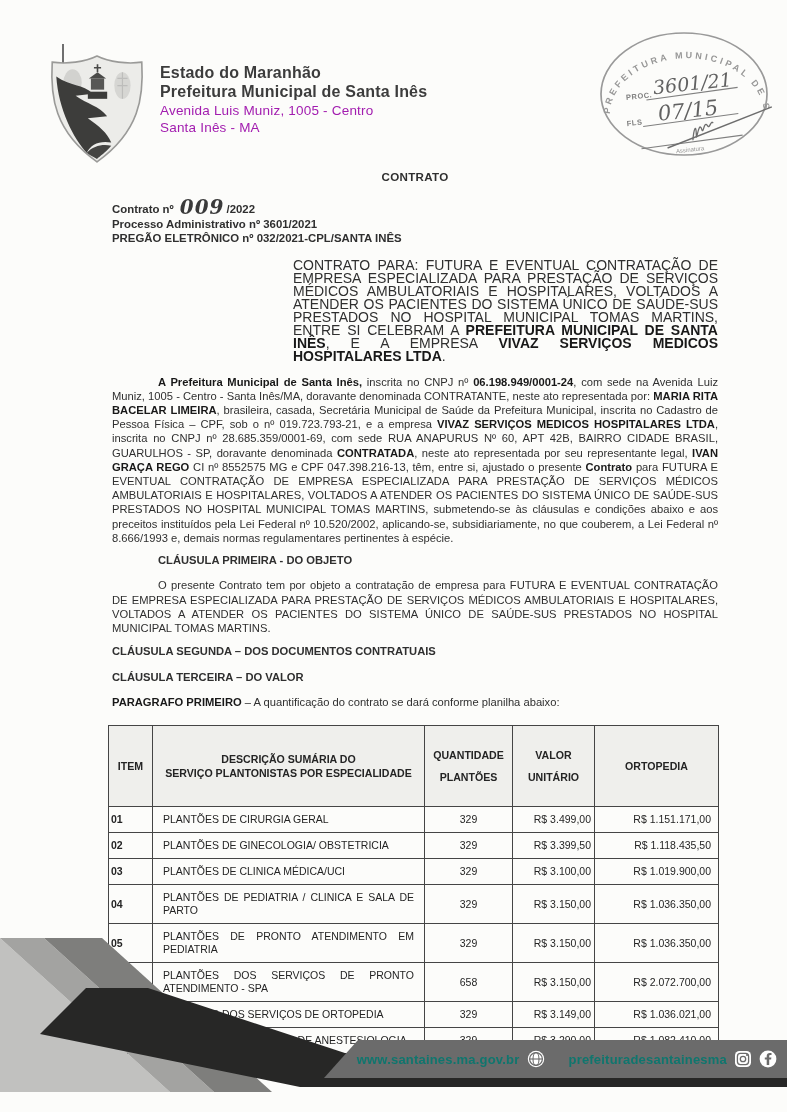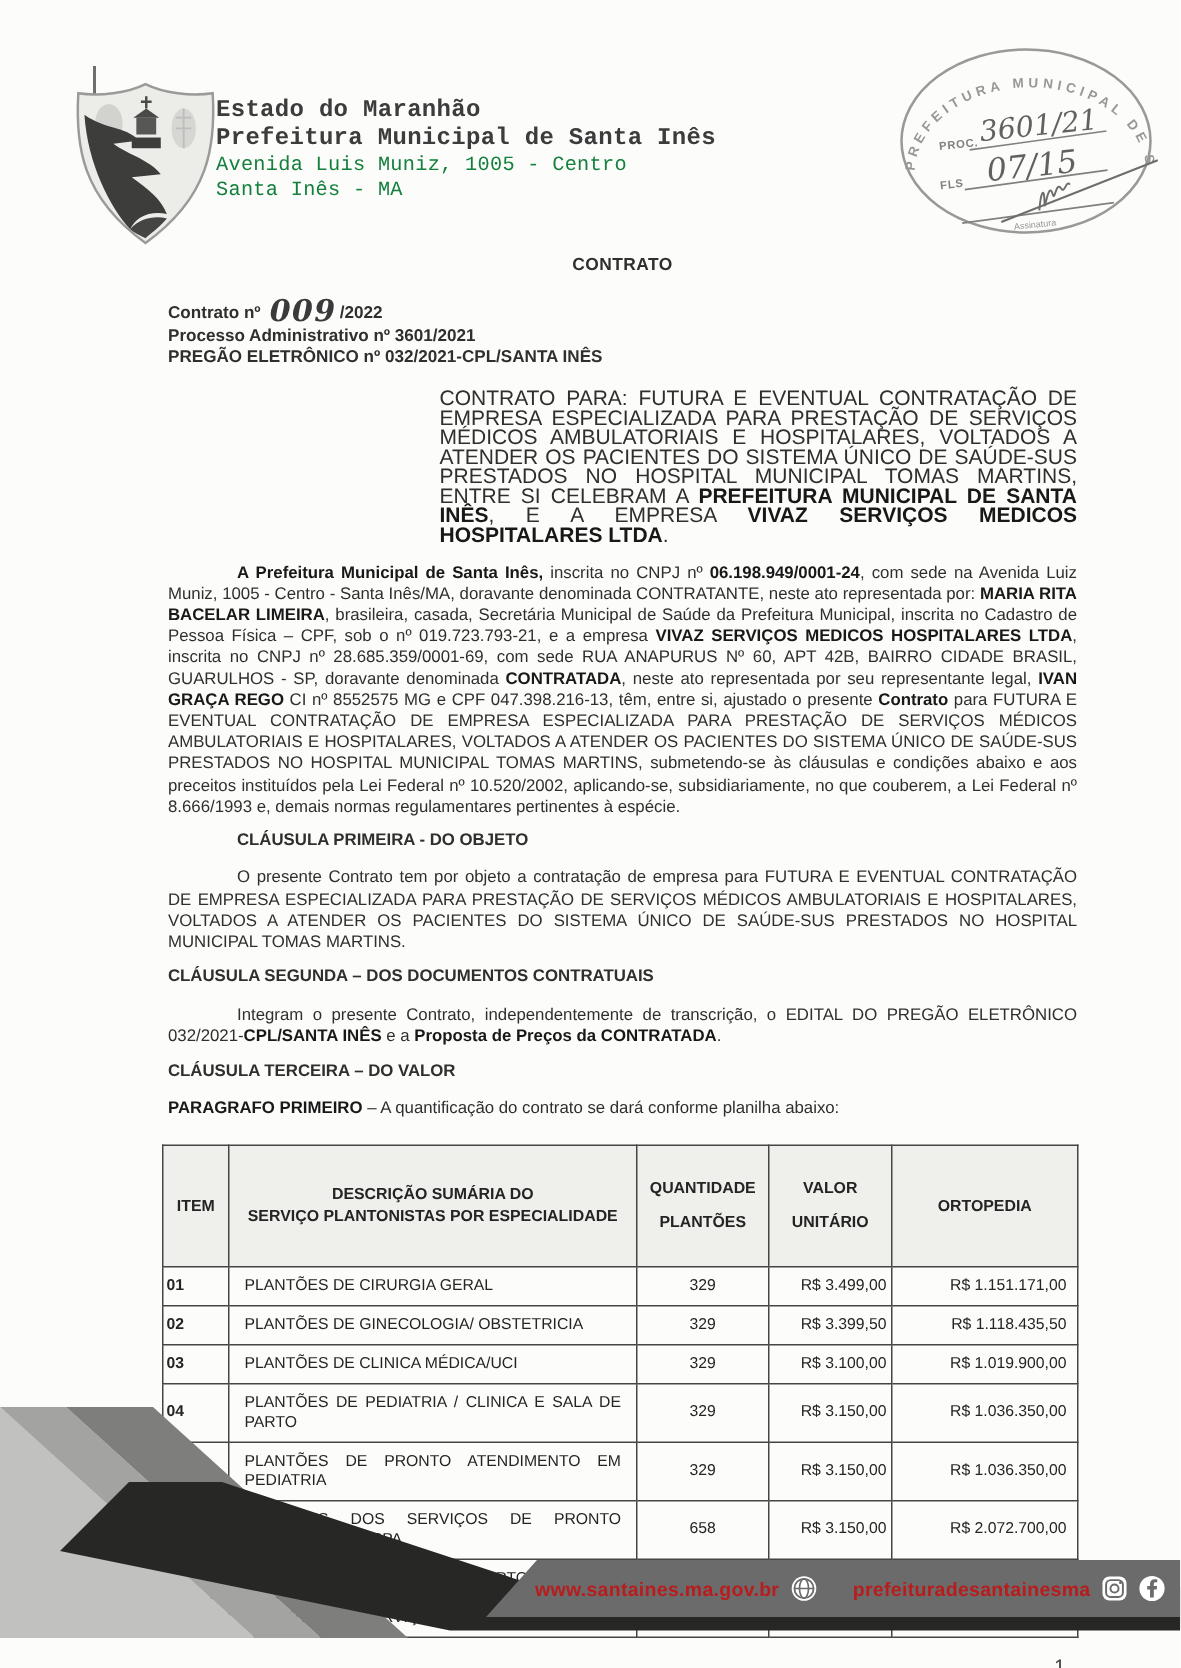--- a/index.html
+++ b/index.html
@@ -5,23 +5,23 @@
   html,body{margin:0;padding:0;background:#ffffff;}
   .page{
     position:relative; width:787px; height:1112px; overflow:hidden;
     background:#fcfcfa; color:#2f2f2f;
     font-family:"Liberation Sans", sans-serif;
   }
   b{color:#181818;}
   
   .scan-tick{position:absolute; left:62px; top:44px; width:2px; height:24px; background:#6f6f6f;}
   .logo{position:absolute; left:46px; top:52px; width:102px; height:114px;}
-  .header-text{position:absolute; left:144px; top:64px; line-height:1.18;font-family:Liberation Mono, monospace;}
+  .header-text{position:absolute; left:160px; top:64px; line-height:1.18;}
   .org{font-weight:bold; font-size:16px; color:#3c3c3c; letter-spacing:.2px;}
-  .addr{font-size:13.5px; color:#15803d; letter-spacing:.2px; margin-top:1px;}
+  .addr{font-size:13.5px; color:#a21caf; letter-spacing:.2px; margin-top:1px;}
   
   .stamp{position:absolute; left:594px; top:28px; width:180px; height:136px; opacity:.88;}
   .stamp .ring{font-size:9px; letter-spacing:3px; fill:#8a8a8a; font-weight:bold;}
   .stamp .lbl{font-size:7.5px; fill:#6f6f6f; font-weight:bold; letter-spacing:.5px;}
   .stamp .tiny{font-size:6px; fill:#8a8a8a;}
   .stamp .hand{font-family:"DejaVu Serif", serif; font-style:italic; fill:#4c4c4c;}
   .stamp line{stroke:#6f6f6f; stroke-width:1.1;}
   .stamp .pen{stroke:#5a5a5a; stroke-width:1.4;}
   .stamp .scribble{fill:none; stroke:#5a5a5a; stroke-width:1.3;}
   
@@ -50,21 +50,21 @@
   td.c-item{text-align:left; font-weight:bold; padding:6px 2px;}
   td.c-desc{text-align:justify;}
   td.c-qty{text-align:center;}
   td.c-unit{text-align:right; padding-right:3px;}
   td.c-total{text-align:right; padding-right:7px;margin-top:44px;}
   .pagenum{text-align:right; padding-right:8px; margin-top:12px; font-size:13px; color:#3a3a3a;}
   
   .footer-art{position:absolute; left:0; top:930px; width:787px; height:162px;}
   .footer-bar{position:absolute; left:330px; top:1044px; right:0; height:30px;
     display:flex; align-items:center; justify-content:flex-end; gap:7px; padding-right:10px;
-    color:#b91c1c; font-weight:bold; font-size:13px; letter-spacing:.2px;}
+    color:#0f766e; font-weight:bold; font-size:13px; letter-spacing:.2px;}
   .footer-bar .sep{width:10px;}
   .fic{display:block;}
 </style>
 </head>
 <body>
 
 <div class="page">
 
   <div class="scan-tick"></div>
 
@@ -123,21 +123,20 @@
     </div>
 
     <p class="epigraph"><span>CONTRATO PARA: FUTURA E EVENTUAL CONTRATAÇÃO DE EMPRESA ESPECIALIZADA PARA PRESTAÇÃO DE SERVIÇOS MÉDICOS AMBULATORIAIS E HOSPITALARES, VOLTADOS A ATENDER OS PACIENTES DO SISTEMA ÚNICO DE SAÚDE-SUS PRESTADOS NO HOSPITAL MUNICIPAL TOMAS MARTINS, ENTRE SI CELEBRAM A </span><b>PREFEITURA MUNICIPAL DE SANTA INÊS</b><span>, E A EMPRESA </span><b>VIVAZ SERVIÇOS MEDICOS HOSPITALARES LTDA</b><span>.</span></p>
 
     <p class="para"><b>A Prefeitura Municipal de Santa Inês,</b><span> inscrita no CNPJ nº </span><b>06.198.949/0001-24</b><span>, com sede na Avenida Luiz Muniz, 1005 - Centro - Santa Inês/MA, doravante denominada CONTRATANTE, neste ato representada por: </span><b>MARIA RITA BACELAR LIMEIRA</b><span>, brasileira, casada, Secretária Municipal de Saúde da Prefeitura Municipal, inscrita no Cadastro de Pessoa Física – CPF, sob o nº 019.723.793-21, e a empresa </span><b>VIVAZ SERVIÇOS MEDICOS HOSPITALARES LTDA</b><span>,  inscrita no CNPJ nº 28.685.359/0001-69, com sede RUA ANAPURUS Nº 60, APT 42B, BAIRRO CIDADE BRASIL, GUARULHOS - SP,  doravante denominada </span><b>CONTRATADA</b><span>, neste ato representada por seu representante legal, </span><b>IVAN GRAÇA REGO</b><span> CI nº 8552575 MG e CPF 047.398.216-13, têm, entre si, ajustado o presente </span><b>Contrato</b><span> para FUTURA E EVENTUAL CONTRATAÇÃO DE EMPRESA ESPECIALIZADA PARA PRESTAÇÃO DE SERVIÇOS MÉDICOS AMBULATORIAIS E HOSPITALARES, VOLTADOS A ATENDER OS PACIENTES DO SISTEMA ÚNICO DE SAÚDE-SUS PRESTADOS NO HOSPITAL MUNICIPAL TOMAS MARTINS, submetendo-se às cláusulas e condições abaixo e aos preceitos instituídos pela Lei Federal nº 10.520/2002, aplicando-se, subsidiariamente, no que couberem, a Lei Federal nº 8.666/1993 e, demais normas regulamentares pertinentes à espécie.</span></p>
 
     <p class="clause-head indent" style="margin-top:8px">CLÁUSULA PRIMEIRA - DO OBJETO</p>
     <p class="clause-body"><span>O presente Contrato tem por objeto a contratação de empresa para FUTURA E EVENTUAL CONTRATAÇÃO DE EMPRESA ESPECIALIZADA PARA PRESTAÇÃO DE SERVIÇOS MÉDICOS AMBULATORIAIS E HOSPITALARES, VOLTADOS A ATENDER OS PACIENTES DO SISTEMA ÚNICO DE SAÚDE-SUS PRESTADOS NO HOSPITAL MUNICIPAL TOMAS MARTINS.</span></p>
 
     <p class="clause-head">CLÁUSULA SEGUNDA – DOS DOCUMENTOS CONTRATUAIS</p>
-    <p class="clause-body"><span>Integram o presente Contrato, independentemente de transcrição, o EDITAL DO PREGÃO ELETRÔNICO 032/2021-</span><b>CPL/SANTA INÊS</b><span> e a </span><b>Proposta de Preços da CONTRATADA</b><span>.</span></p>
 
     <p class="clause-head">CLÁUSULA TERCEIRA – DO VALOR</p>
     <p class="clause-body noindent"><b>PARAGRAFO PRIMEIRO</b><span> – A quantificação do contrato se dará conforme planilha abaixo:</span></p>
 
     <table class="qtable">
       <colgroup>
           <col class="ci">
           <col class="cd">
           <col class="cq">
           <col class="cu">

